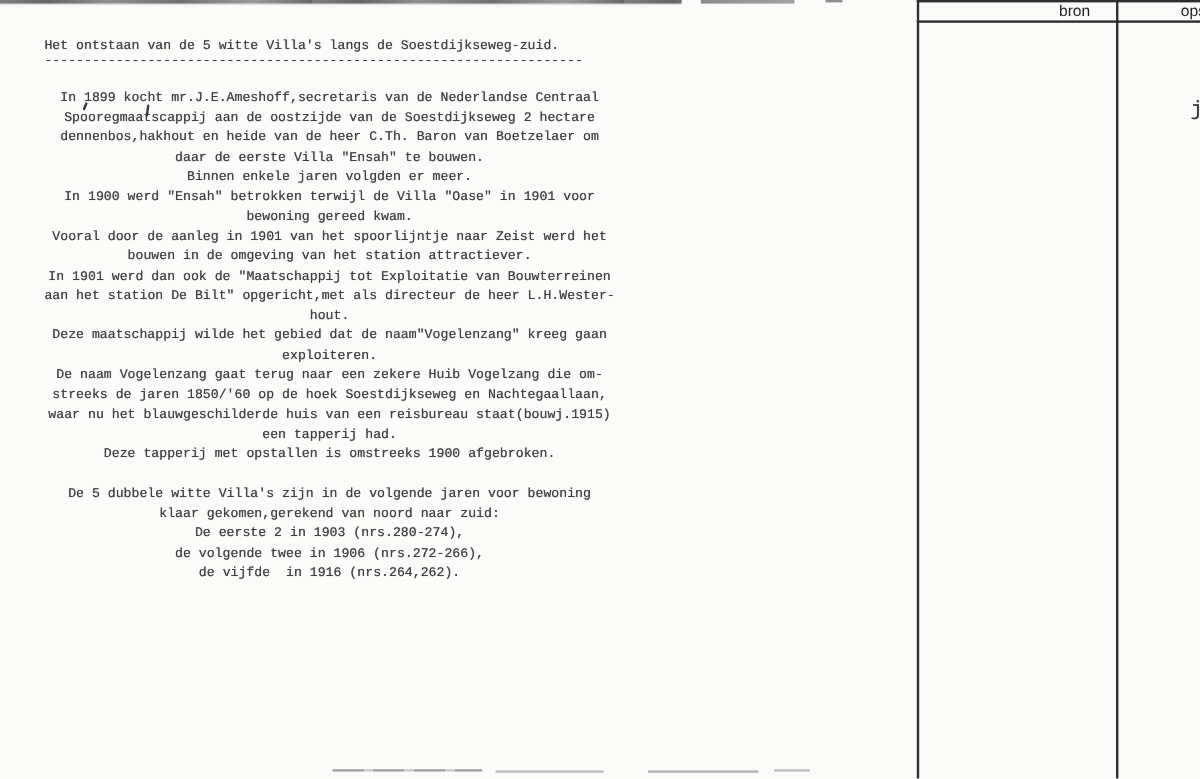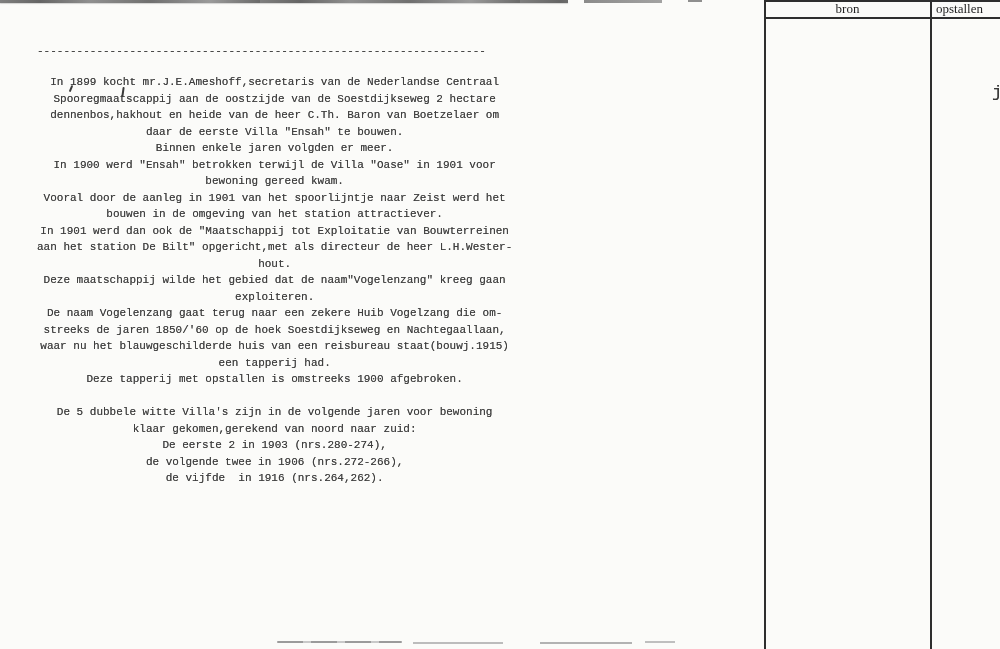--- a/index.html
+++ b/index.html
@@ -84,24 +84,25 @@
   
   .vline { position: absolute; top: 0; height: 649px; width: 1.6px; background: var(--line, #2e2e2e); }
   .vline-left { left: 764px; }
   .vline-mid  { left: 930px; }
   .hline { position: absolute; left: 764px; width: 236px; height: 1.6px; background: var(--line, #2e2e2e); }
   .hline-top { top: 0; }
   .hline-header { top: 17px; }
   .col-header {
     position: absolute;
     top: 1px;
-    font-family: Liberation Serif, serif;
+    font-family: Liberation Sans, sans-serif;
     font-size: 13px;
     line-height: 15px;
     color: var(--header-ink, #1f1f1f);
+    margin-left: 48px;
   }
   .col-header-bron { left: 766px; width: 163px; text-align: center; }
   .col-header-verwerkt { left: 936px; }
   .bron-note {
     left: 768px; top: 23.5px;
     font-size: 11.2px;
     line-height: 15.3px;
     color: #383838;
   }
   .verwerkt-value {
@@ -117,20 +118,21 @@
 <div class="page">
 
   <div class="artifact artifact-top-1"></div>
   <div class="artifact artifact-top-2"></div>
   <div class="artifact artifact-top-3"></div>
   <div class="artifact artifact-bottom-1"></div>
   <div class="artifact artifact-bottom-2"></div>
   <div class="artifact artifact-bottom-3"></div>
   <div class="artifact artifact-bottom-4"></div>
 
+  <div class="tw doc-title">Het ontstaan van de 5 witte Villa's langs de Soestdijkseweg-zuid.</div>
   <div class="tw doc-title-underline">--------------------------------------------------------------------</div>
   <div class="tw doc-body">In 1899 kocht mr.J.E.Ameshoff,secretaris van de Nederlandse Centraal
 Spooregmaatscappij aan de oostzijde van de Soestdijkseweg 2 hectare
 dennenbos,hakhout en heide van de heer C.Th. Baron van Boetzelaer om
 daar de eerste Villa "Ensah" te bouwen.
 Binnen enkele jaren volgden er meer.
 In 1900 werd "Ensah" betrokken terwijl de Villa "Oase" in 1901 voor
 bewoning gereed kwam.
 Vooral door de aanleg in 1901 van het spoorlijntje naar Zeist werd het
 bouwen in de omgeving van het station attractiever.

